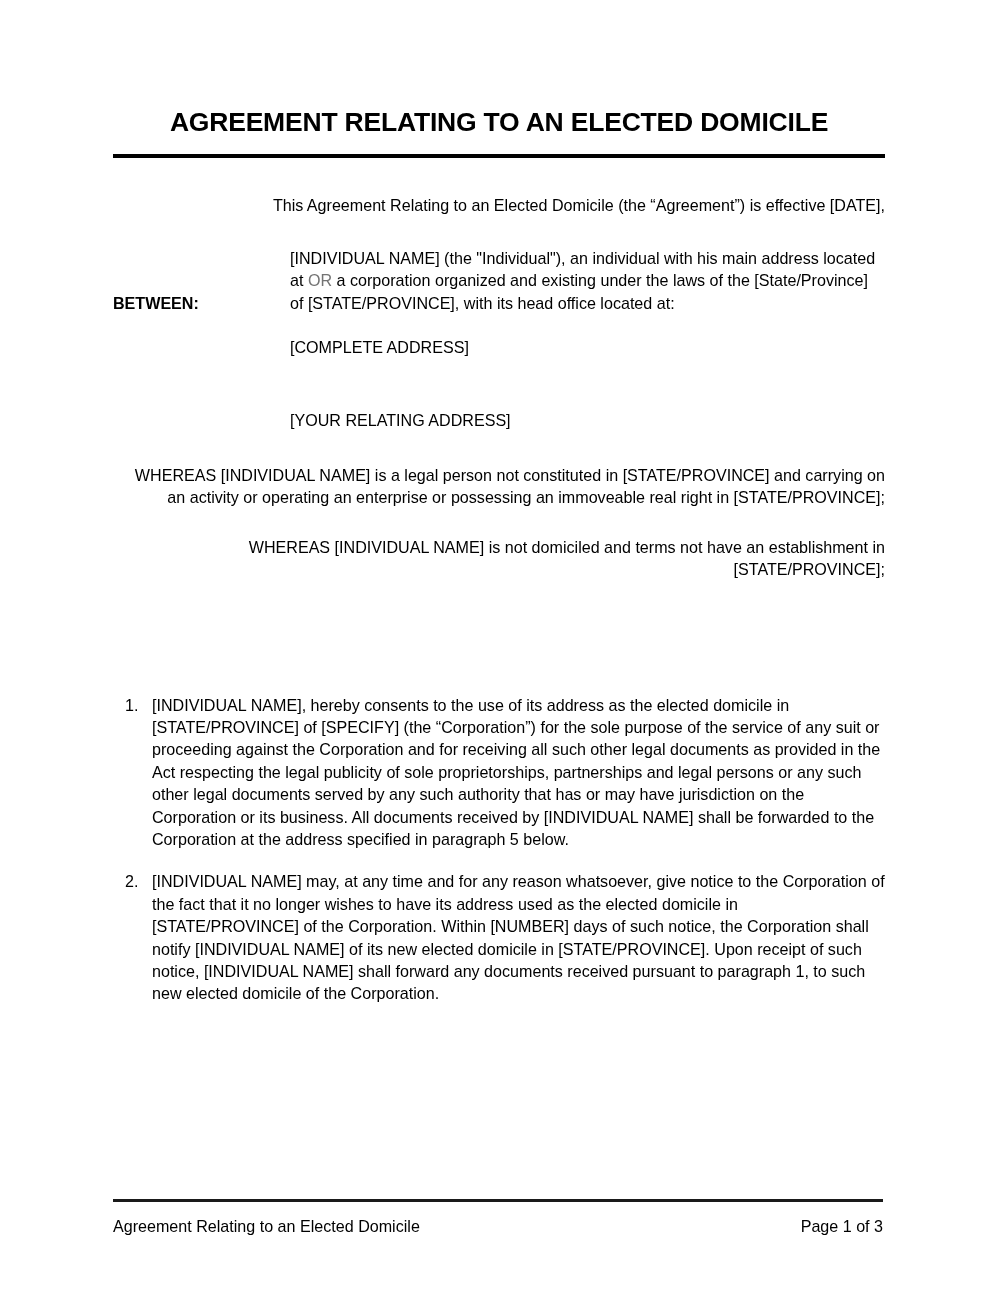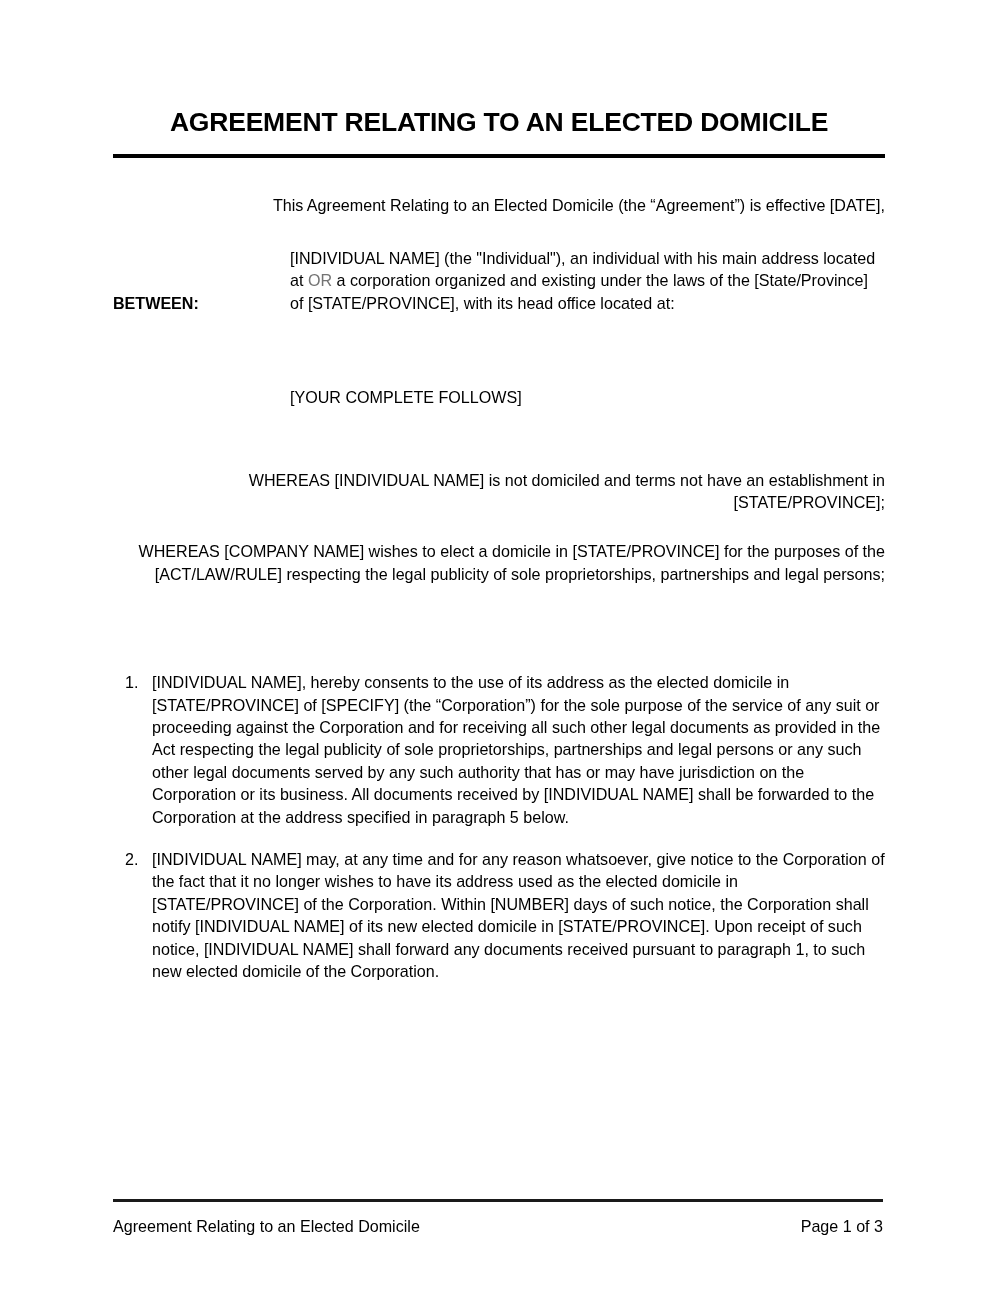--- a/index.html
+++ b/index.html
@@ -145,36 +145,37 @@
 
     <div class="party">
       <div class="party-label">BETWEEN:</div>
       <div class="party-body">
         <b class="inline-bold">[INDIVIDUAL NAME]</b><span> (the "Individual"), an individual with his main address located at </span><span class="or-token">OR</span><span> a corporation organized and existing under the laws of the [State/Province] of [STATE/PROVINCE], with its head office located at:</span>
       </div>
     </div>
 
     <div class="gap-sm"></div>
 
+    <div class="party-addr">[COMPLETE ADDRESS]</div>
 
     <div class="gap-party"></div>
 
 
     <div class="gap-sm"></div>
 
-    <div class="party-addr">[YOUR COMPLETE FOLLOWS]</div>
+    <div class="party-addr">[YOUR RELATING ADDRESS]</div>
 
     <div class="gap-lg"></div>
 
+    <p class="para">WHEREAS [INDIVIDUAL NAME] is a legal person not constituted in [STATE/PROVINCE] and carrying on an activity or operating an enterprise or possessing an immoveable real right in [STATE/PROVINCE];</p>
     <div class="gap-md"></div>
 
     <p class="para">WHEREAS [INDIVIDUAL NAME] is not domiciled and terms not have an establishment in [STATE/PROVINCE];</p>
     <div class="gap-md"></div>
 
-    <p class="para">WHEREAS [COMPANY NAME] wishes to elect a domicile in [STATE/PROVINCE] for the purposes of the [ACT/LAW/RULE] respecting the legal publicity of sole proprietorships, partnerships and legal persons;</p>
     <div class="gap-md"></div>
 
 
     <div class="gap-there"></div>
 
 
     <div class="gap-item"></div>
 
     <ol class="numlist">
       <li>

